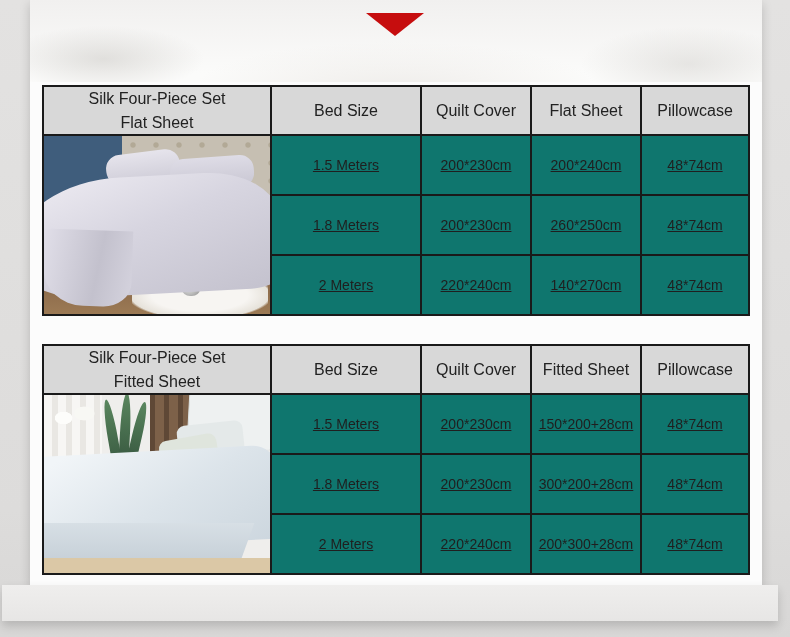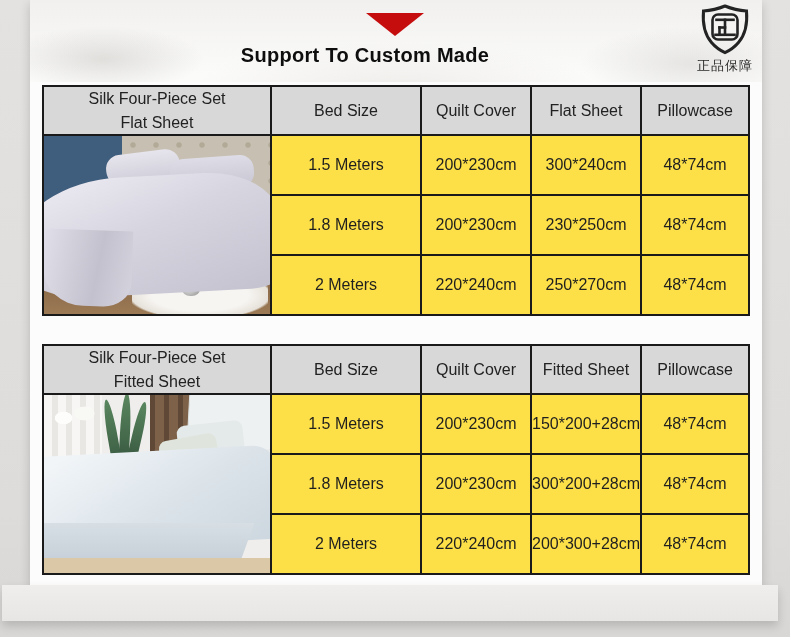--- a/index.html
+++ b/index.html
@@ -36,21 +36,21 @@
   .badge svg{display:block;margin:0 auto;width:52px;height:52px;}
   .badge-label{font-size:13px;color:#2a2a2a;letter-spacing:1px;margin-top:1px;white-space:nowrap;}
   .sr{position:absolute;width:1px;height:1px;overflow:hidden;clip:rect(0 0 0 0);}
 
   
   table.spec{position:absolute;left:42px;width:706px;border-collapse:collapse;table-layout:fixed;
     background:#fff;}
   table.spec th,table.spec td{border:2px solid #1a1a1a;text-align:center;vertical-align:middle;
     padding:0;overflow:hidden;}
   table.spec th{height:47px;background:#d8d8d8;font-weight:400;font-size:16px;color:#222;}
-  table.spec td{height:58px;font-size:16px;color:#1f1f1f;background:#fde047;}
+  table.spec td{height:58px;font-size:14px;color:#1f1f1f;background:#0f766e;text-decoration:underline;}
   th.title-cell{font-size:15.5px;line-height:1.45;color:#2b2b2b;margin-top:18px;}
   th.title-cell .tl{display:block;}
   td.size-cell{background:#f1f0f0;font-size:15.5px;color:#2e2e2e;}
   td.img-cell{padding:0;background:#d8d8d8;position:relative;}
 
   
   .art{position:absolute;inset:0;overflow:hidden;}
   .art div{position:absolute;}
   
   .a1{background:#cfcecd;}
@@ -105,37 +105,21 @@
 </style>
 </head>
 <body>
 
 <div id="screen">
 
   <div class="card"></div>
   <div class="bottom-shelf"></div>
 
   <div class="down-tri"></div>
-  <div class="page-title">Support To Custom Made</div>
-
-  <div class="badge">
-    <svg viewBox="0 0 52 52">
-      <path d="M26 2 C32 4.5 42 6.6 47.5 6.9 C48.6 20 46 31 39.5 38.5 C35.5 43.2 30.5 46.6 26 48.6 C21.5 46.6 16.5 43.2 12.5 38.5 C6 31 3.4 20 4.5 6.9 C10 6.6 20 4.5 26 2 Z" fill="none" stroke="#232323" stroke-width="3"></path>
-      <rect x="13.5" y="10.5" width="25" height="25" rx="5.5" fill="none" stroke="#232323" stroke-width="2.6"></rect>
-      <g stroke="#232323" stroke-width="2.6" stroke-linecap="square" fill="none">
-        <path d="M17.5 15.8 H34.5"></path>
-        <path d="M26 15.8 V30.5"></path>
-        <path d="M20.5 23.5 H26"></path>
-        <path d="M20.5 23.5 V30.5"></path>
-        <path d="M16.5 30.8 H35.5"></path>
-      </g>
-    </svg>
-    <span class="sr">正</span>
-    <div class="badge-label">正品保障</div>
-  </div>
+
 
   <table class="spec" style="top:85px">
     <colgroup>
         <col style="width:228px">
         <col style="width:150px">
         <col style="width:110px">
         <col style="width:110px">
         <col style="width:108px">
       </colgroup>
     <tbody>
@@ -158,33 +142,33 @@
           <div class="a1-rug"></div>
           <div class="a1-teapot"></div>
           <div class="a1-pillow1"></div>
           <div class="a1-pillow2"></div>
           <div class="a1-sheet"></div>
           <div class="a1-drape"></div>
         </div>
       </td>
       <td class="size-cell">1.5 Meters</td>
       <td>200*230cm</td>
-      <td>300*240cm</td>
+      <td>200*240cm</td>
       <td>48*74cm</td>
     </tr>
     <tr>
       <td class="size-cell">1.8 Meters</td>
       <td>200*230cm</td>
-      <td>230*250cm</td>
+      <td>260*250cm</td>
       <td>48*74cm</td>
     </tr>
     <tr>
       <td class="size-cell">2 Meters</td>
       <td>220*240cm</td>
-      <td>250*270cm</td>
+      <td>140*270cm</td>
       <td>48*74cm</td>
     </tr>
   </tbody>
     </table>
 
   <table class="spec" style="top:344px">
     <colgroup>
         <col style="width:228px">
         <col style="width:150px">
         <col style="width:110px">

